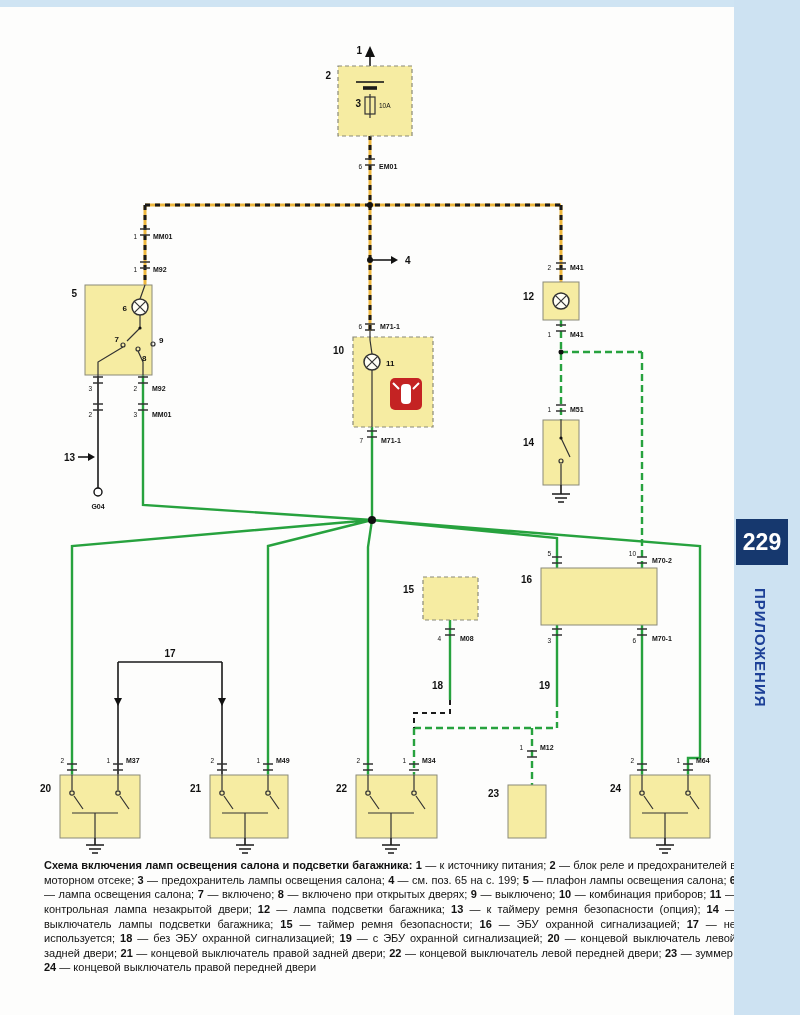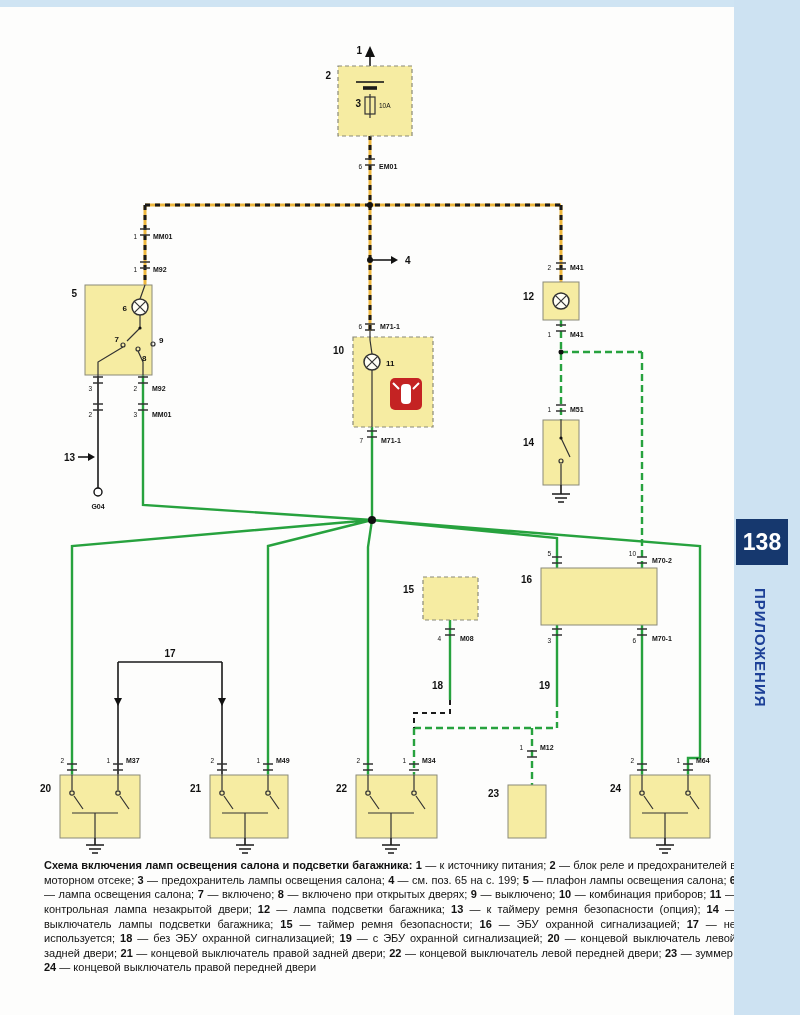--- a/index.html
+++ b/index.html
@@ -262,17 +262,17 @@
       <text class="pin" x="634" y="763" text-anchor="end">2</text>
       <text class="pin" x="680" y="763" text-anchor="end">1</text>
       <text class="conn" x="696" y="763">M64</text>
     </g>
   </svg>
 
   <p class="caption"><b>Схема включения ламп освещения салона и подсветки багажника: </b><b>1</b><span> — к источнику питания; </span><b>2</b><span> — блок реле и предохранителей в моторном отсеке; </span><b>3</b><span> — предохранитель лампы освещения салона; </span><b>4</b><span> — см. поз. 65 на с. 199; </span><b>5</b><span> — плафон лампы освещения салона; </span><b>6</b><span> — лампа освещения салона; </span><b>7</b><span> — включено; </span><b>8</b><span> — включено при открытых дверях; </span><b>9</b><span> — выключено; </span><b>10</b><span> — комбинация приборов; </span><b>11</b><span> — контрольная лампа незакрытой двери; </span><b>12</b><span> — лампа подсветки багажника; </span><b>13</b><span> — к таймеру ремня безопасности (опция); </span><b>14</b><span> — выключатель лампы подсветки багажника; </span><b>15</b><span> — таймер ремня безопасности; </span><b>16</b><span> — ЭБУ охранной сигнализацией; </span><b>17</b><span> — не используется; </span><b>18</b><span> — без ЭБУ охранной сигнализацией; </span><b>19</b><span> — с ЭБУ охранной сигнализацией; </span><b>20</b><span> — концевой выключатель левой задней двери; </span><b>21</b><span> — концевой выключатель правой задней двери; </span><b>22</b><span> — концевой выключатель левой передней двери; </span><b>23</b><span> — зуммер; </span><b>24</b><span> — концевой выключатель правой передней двери</span></p>
 
   <div class="sidebar">
     <div class="pagebox">
-      <span>138</span>
+      <span>229</span>
     </div>
     <div class="vlabel">ПРИЛОЖЕНИЯ</div>
   </div>
 </div>
 
 </body></html>

